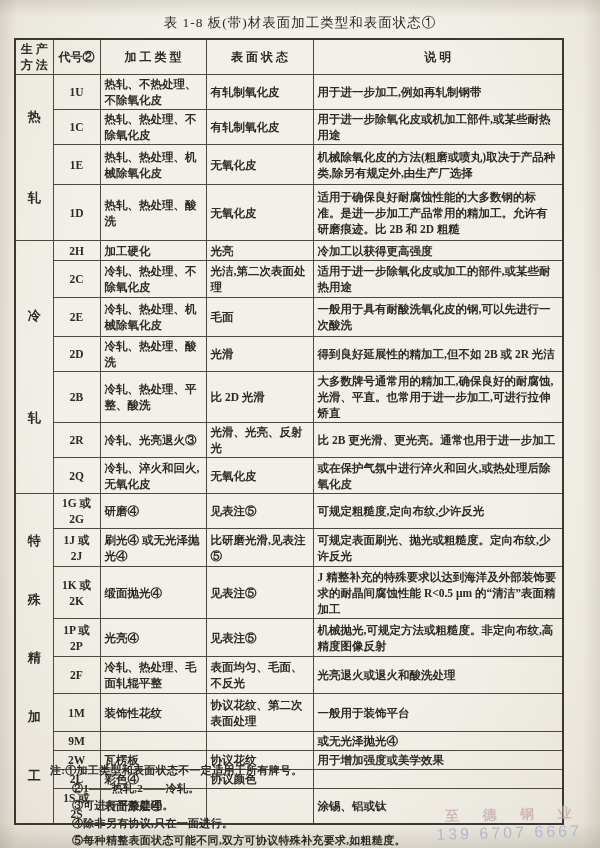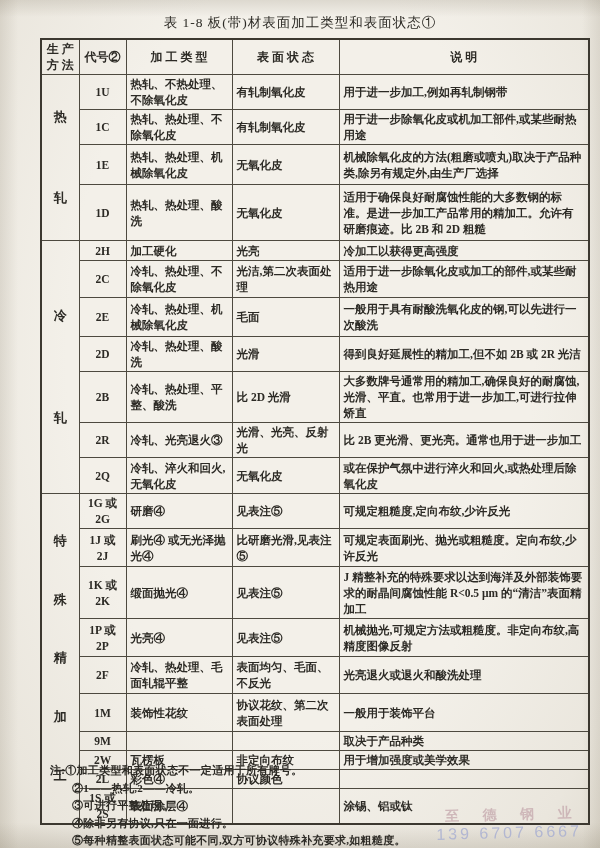--- a/index.html
+++ b/index.html
@@ -10,21 +10,21 @@
       linear-gradient(180deg, rgba(120,110,90,.18) 0%, rgba(120,110,90,0) 2%, rgba(120,110,90,0) 97%, rgba(120,110,90,.20) 100%),
       linear-gradient(90deg, rgba(120,110,90,.16) 0%, rgba(120,110,90,0) 3%, rgba(120,110,90,0) 97%, rgba(120,110,90,.14) 100%),
       radial-gradient(ellipse at 50% 42%, #f3f0e9 55%, #eae6dd 88%, #e2ddd2 100%);
     color:#2c2a25;
   }
   .page-title{
     text-align:center;margin-top:14px;font-size:13.5px;font-weight:400;
     letter-spacing:1px;
   }
   table.spec{
-    position:absolute;left:40px;top:38px;width:550px;
+    position:absolute;left:14px;top:38px;width:550px;
     border-collapse:collapse;table-layout:fixed;
     font-size:11.5px;line-height:16px;font-weight:600;
   }
   table.spec td,table.spec th{
     border:1.4px solid #4d493f;
     padding:1px 4px;vertical-align:middle;
     overflow:hidden;
   }
   table.spec{border:2px solid #3c3830;}
   th.hdr{font-size:12px;font-weight:700;text-align:center;padding:2px 2px;}
@@ -201,26 +201,26 @@
       <tr style="height: 38px;">
         <td class="code-cell">1M</td>
         <td>装饰性花纹</td>
         <td>协议花纹、第二次表面处理</td>
         <td class="desc-cell">一般用于装饰平台</td>
       </tr>
       <tr style="height: 19px;">
         <td class="code-cell">9M</td>
         <td></td>
         <td></td>
-        <td class="desc-cell">取决于产品种类</td>
+        <td class="desc-cell">或无光泽抛光④</td>
       </tr>
       <tr style="height: 18px;">
         <td class="code-cell">2W</td>
         <td>瓦楞板</td>
-        <td>非定向布纹</td>
+        <td>协议花纹</td>
         <td class="desc-cell">用于增加强度或美学效果</td>
       </tr>
       <tr style="height: 18px;">
         <td class="code-cell">2L</td>
         <td>彩色④</td>
         <td>协议颜色</td>
         <td class="desc-cell"></td>
       </tr>
       <tr style="height: 19px;">
         <td class="code-cell">1S 或 2S</td>

